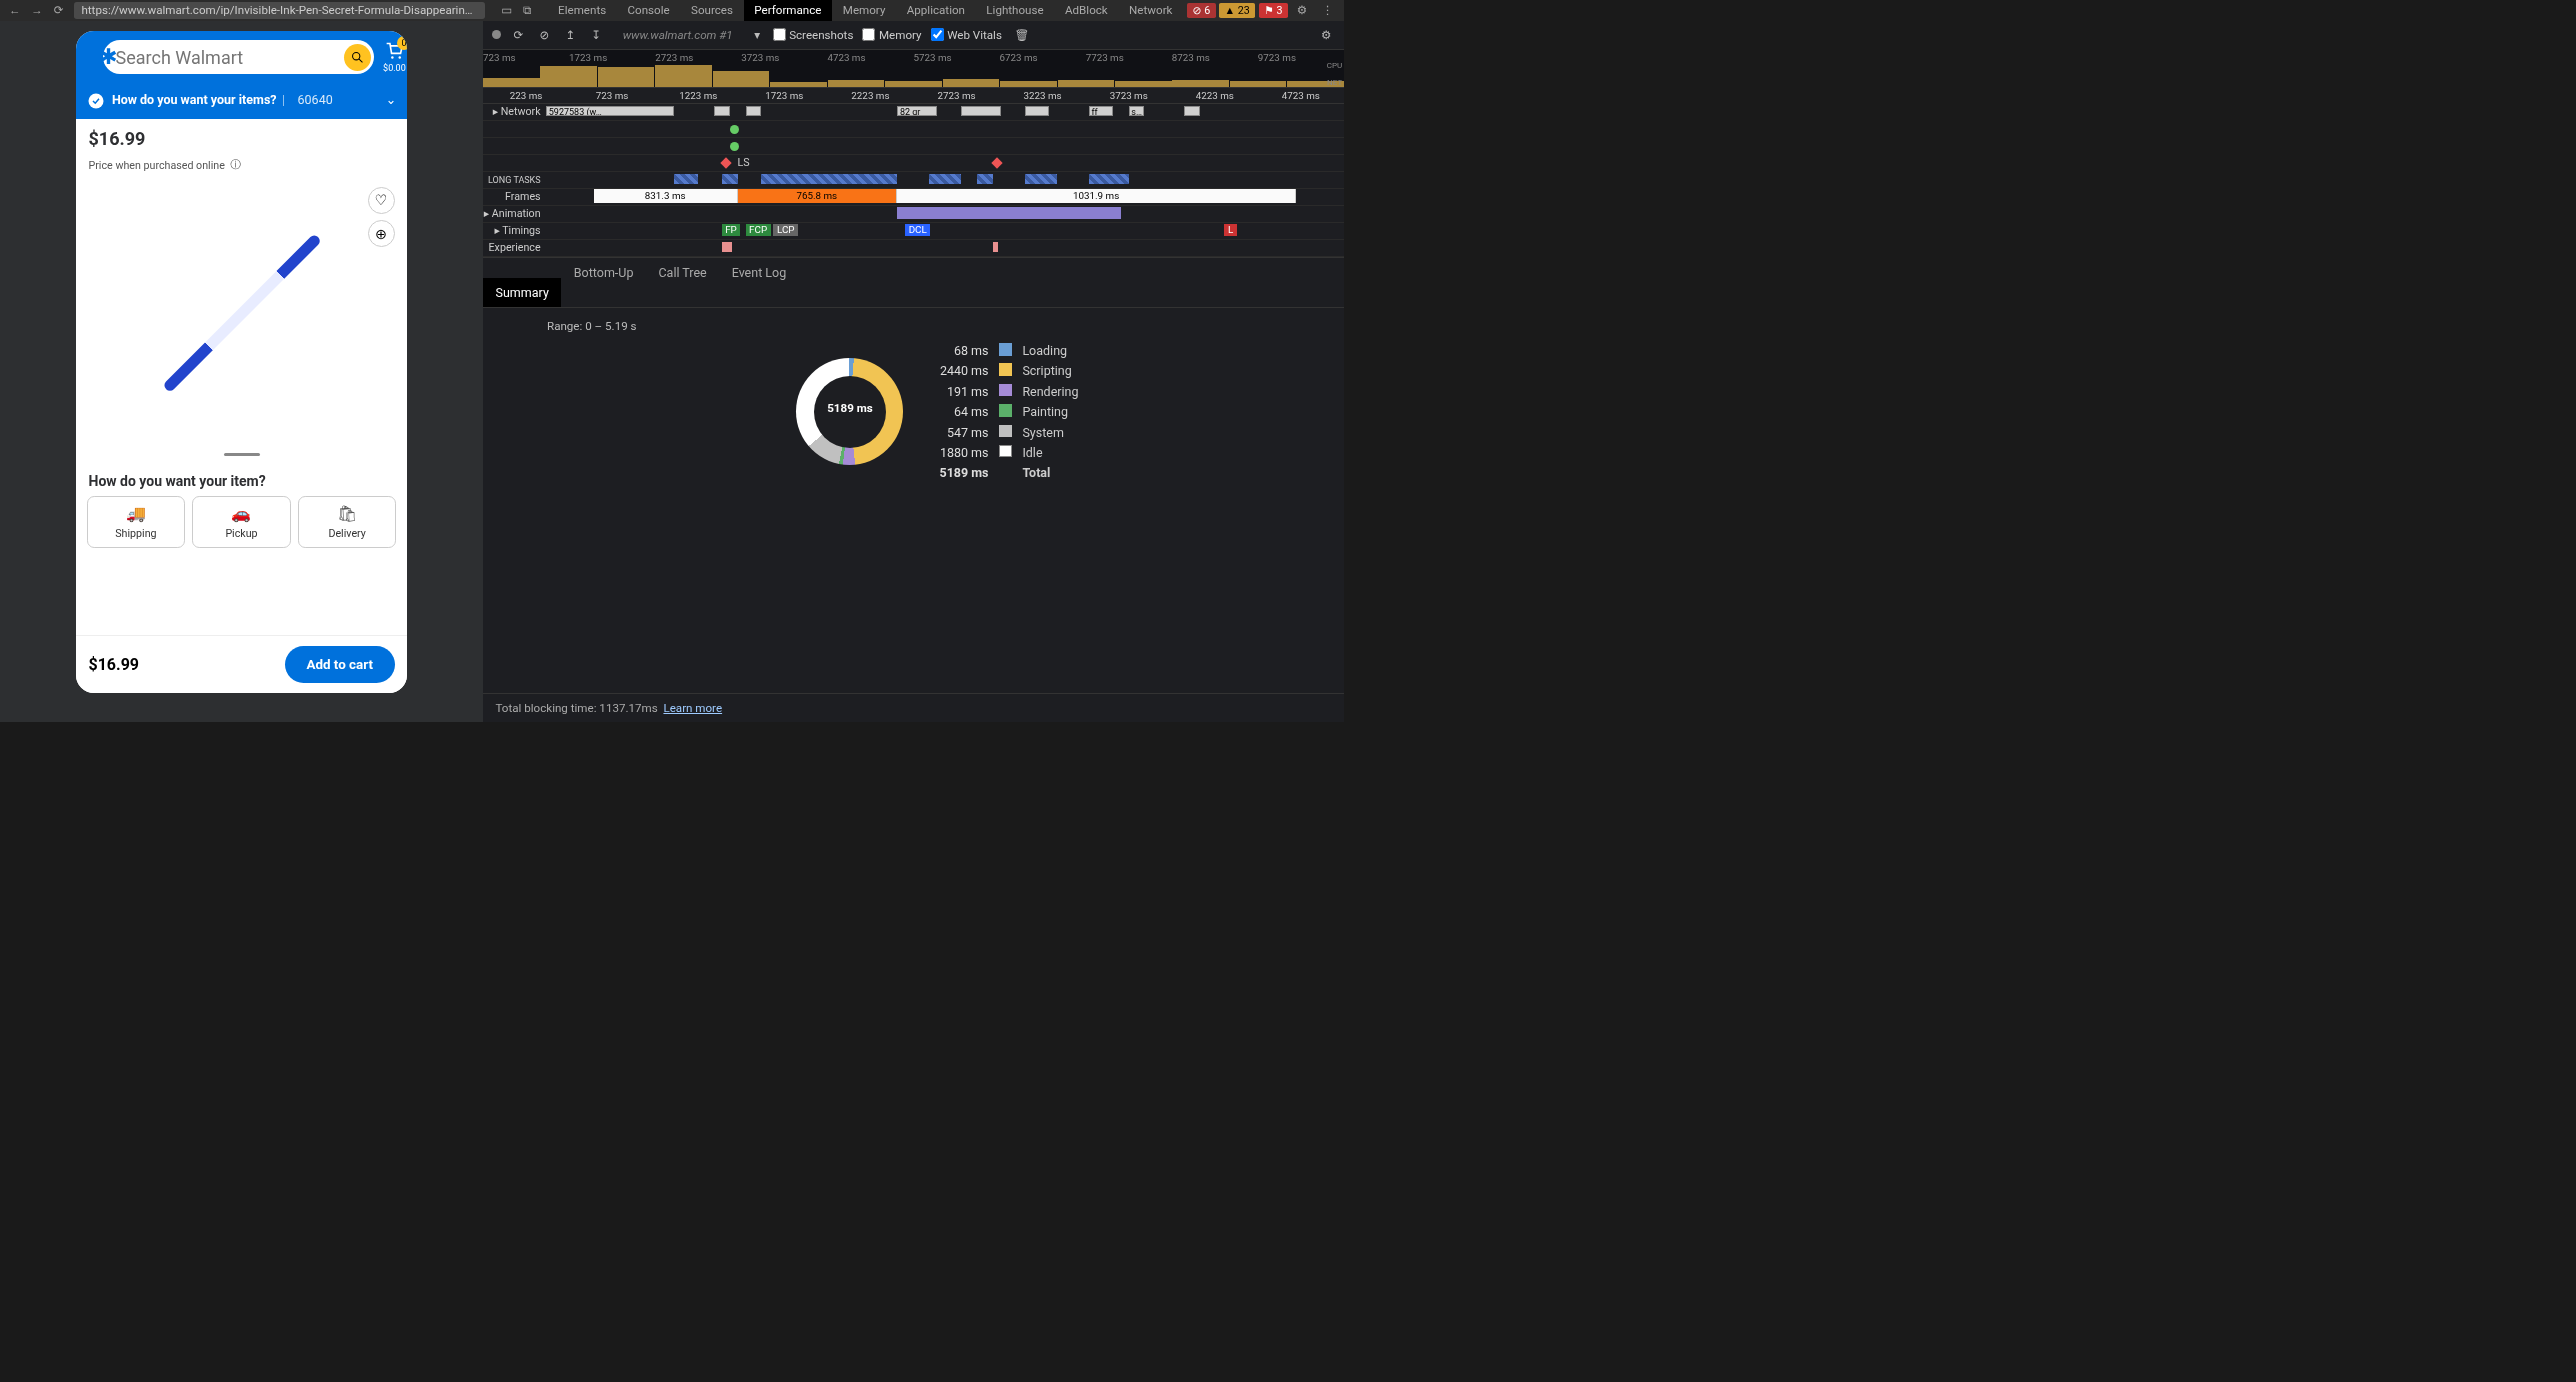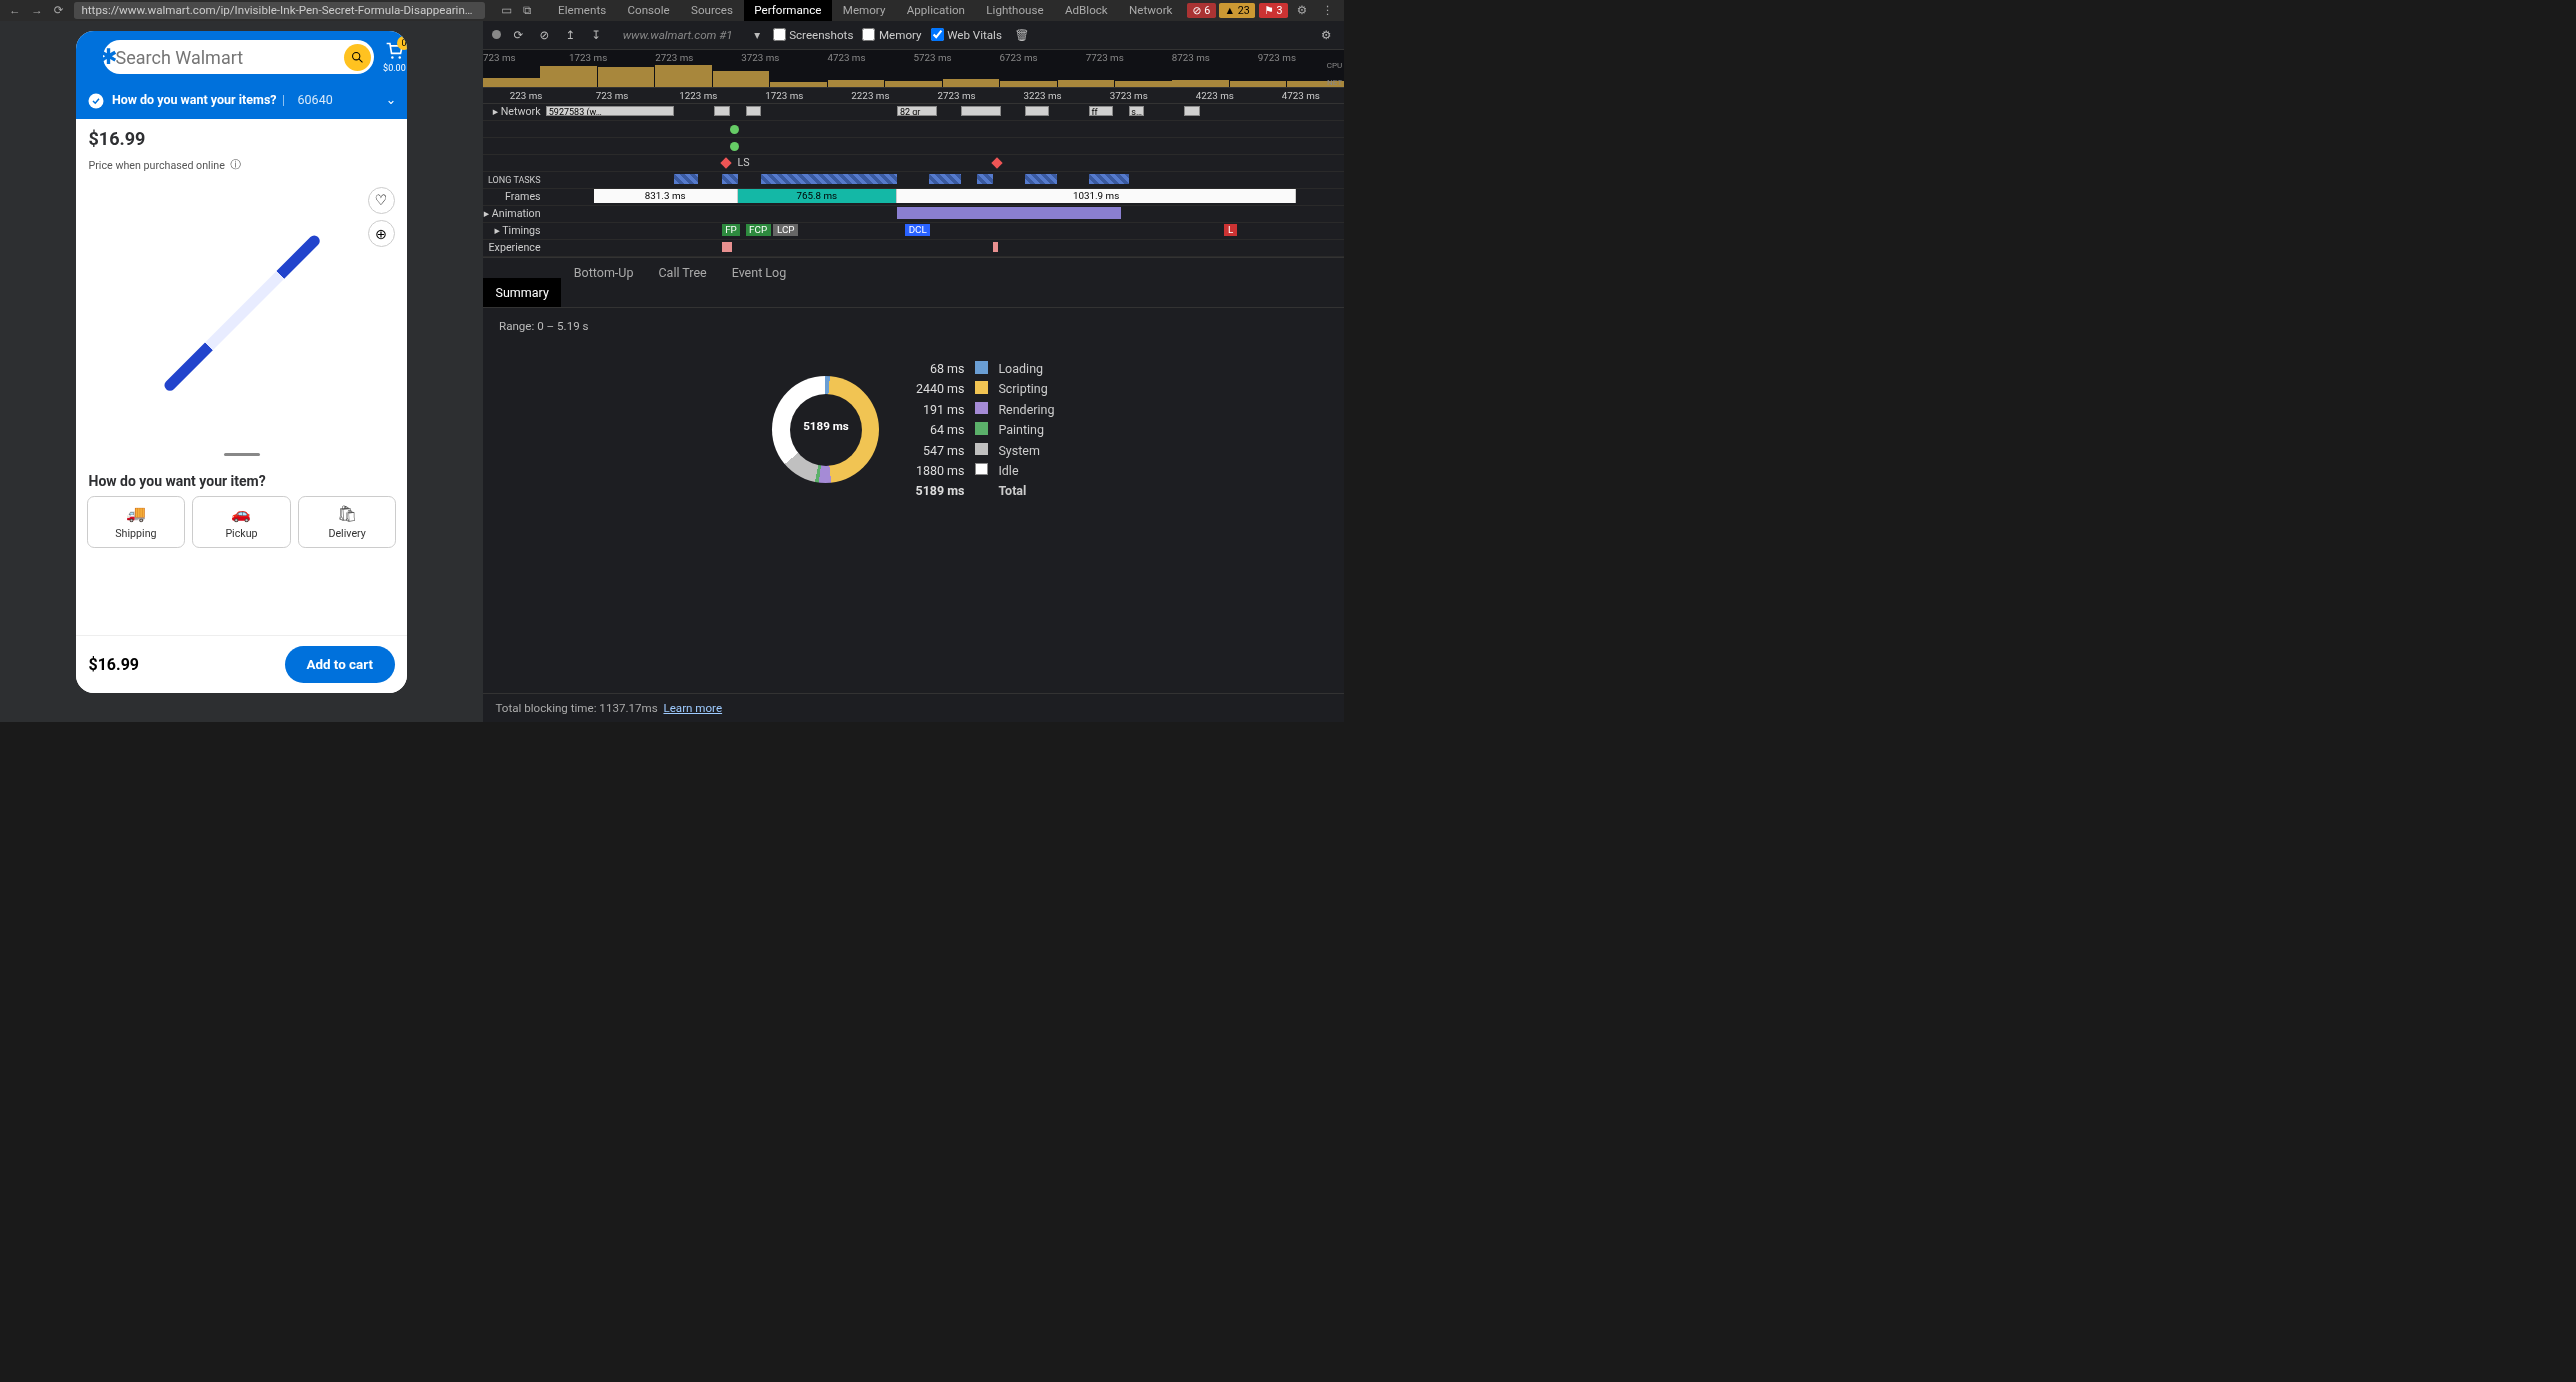--- a/index.html
+++ b/index.html
@@ -79,21 +79,21 @@
 .tmark { position: absolute; height: 12.5px; top: 0.9px; color: #fff; padding: 0 3.6px; font-size: 9.8px; line-height: 12.5px; }
 .tm-fp { background: #2d8a3e; }
 .tm-fcp { background: #2d8a3e; }
 .tm-lcp { background: #666; }
 .tm-dcl { background: #2962ff; }
 .tm-l { background: #c33; }
 .expmark { position: absolute; height: 10.7px; top: 1.8px; background: #e89090; width: 10.7px; }
 .sub-tabs { display: flex; border-top: 0.9px solid #333; border-bottom: 0.9px solid #333; background: #1d1e22; }
 .sub-tabs .st { padding: 7.2px 12.5px; color: #aaa; cursor: pointer; font-size: 12.5px; }
 .sub-tabs .st.active { color: #fff; background: #000; margin-top: 20px; }
-.summary { padding: 10.7px 16px; color: #ddd; display: flex; flex-direction: column; gap: 28px; }
+.summary { padding: 10.7px 16px; color: #ddd; display: flex; flex-direction: column; gap: 10px; margin-left: 48px; }
 .summary .range { color: #bbb; }
 .summary .body { display: flex; gap: 36px; align-items: center; margin-left: auto; margin-right: auto; }
 .donut { width: 107px; height: 107px; border-radius: 50%; position: relative; background: conic-gradient(#6a9ed4 0 1.3%, #f1c453 1.3% 48.3%, #a58bd6 48.3% 52%, #5bb06a 52% 53.2%, #c0c0c0 53.2% 63.8%, #fff 63.8% 100%); }
 .donut::after { content: ""; position: absolute; left: 18px; top: 18px; width: 72px; height: 72px; border-radius: 50%; background: #1d1e22; }
 .donut .dc { position: absolute; left: 0; right: 0; top: 43px; text-align: center; color: #fff; font-weight: bold; font-size: 11.6px; z-index: 2; }
 .legend { display: grid; grid-template-columns: auto auto auto; gap: 5.4px 10.7px; font-size: 12.5px; }
 .legend .ms { text-align: right; color: #ddd; }
 .legend .sw { width: 12.5px; height: 12.5px; display: inline-block; }
 .legend .ll { color: #ccc; }
 .footer { margin-top: auto; padding: 7.2px 12.5px; border-top: 0.9px solid #333; color: #aaa; font-size: 11.6px; }
@@ -317,21 +317,21 @@
         <div class="longbar" style="left:48%;width:4%"></div>
         <div class="longbar" style="left:54%;width:2%"></div>
         <div class="longbar" style="left:60%;width:4%"></div>
         <div class="longbar" style="left:68%;width:5%"></div>
       </div>
         </div>
       <div class="track">
           <div class="lbl">Frames</div>
           <div class="lane">
         <div class="framebar" style="left:6%;width:18%">831.3 ms</div>
-        <div class="framebar" style="left:24%;width:20%;background:#14b8a6">765.8 ms</div>
+        <div class="framebar" style="left:24%;width:20%;background:#f97316">765.8 ms</div>
         <div class="framebar" style="left:44%;width:50%">1031.9 ms</div>
       </div>
         </div>
       <div class="track">
           <div class="lbl">▸ <span>Animation</span></div>
           <div class="lane">
         <div class="animbar" style="left:44%;width:28%"></div>
       </div>
         </div>
       <div class="track">

